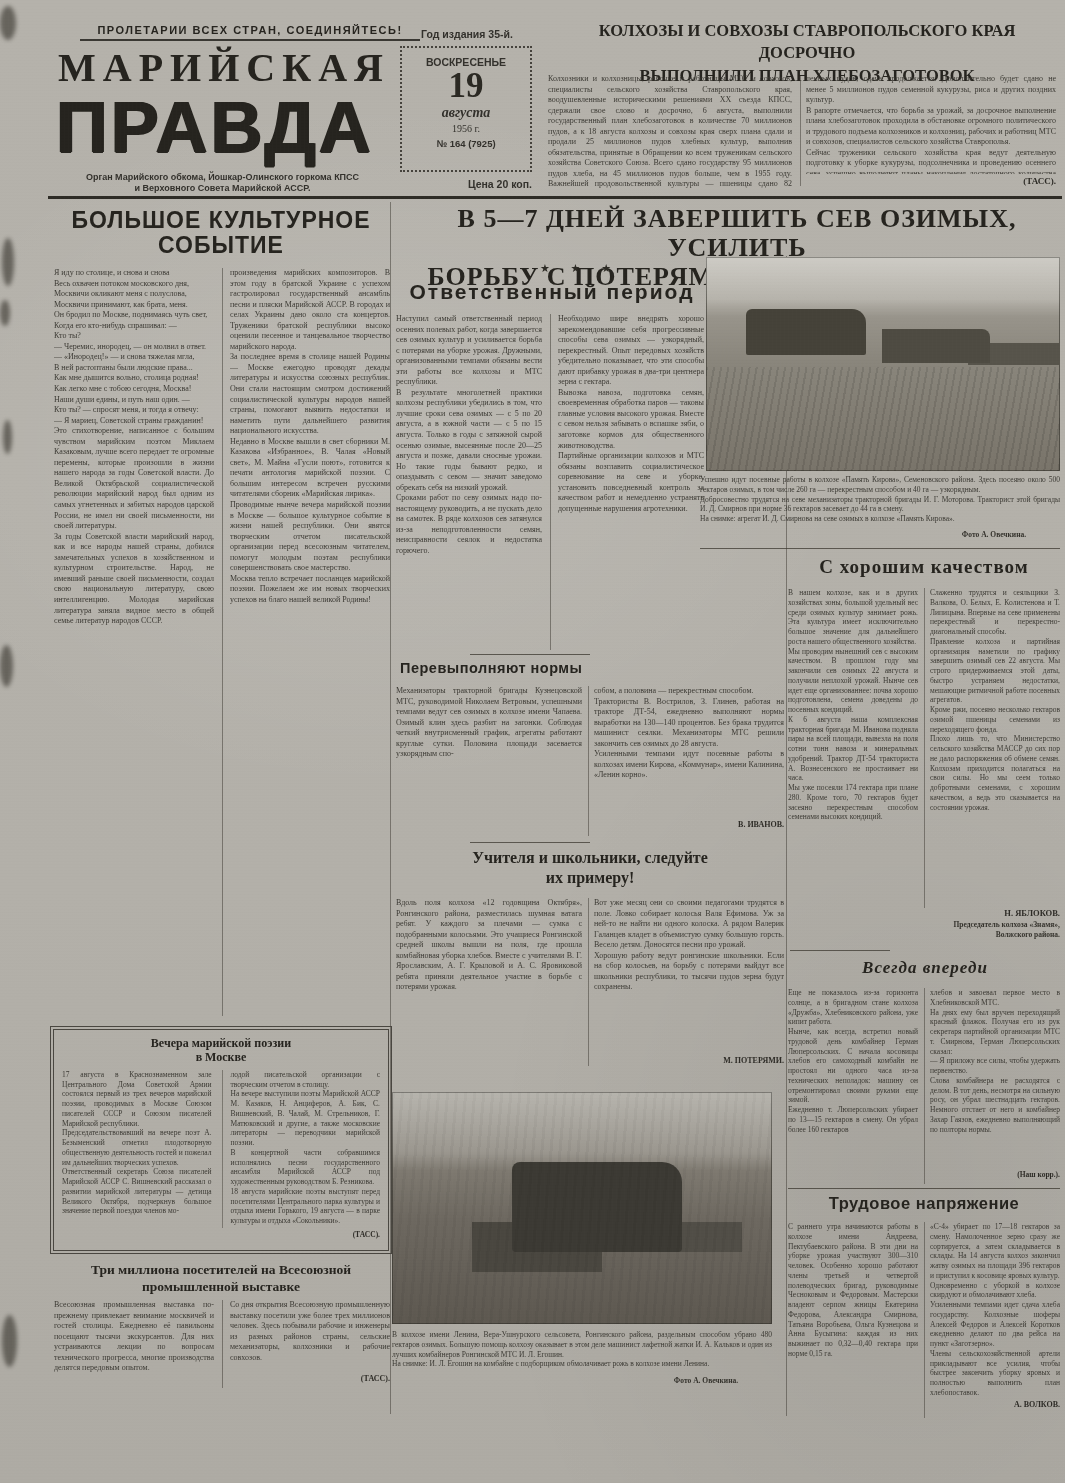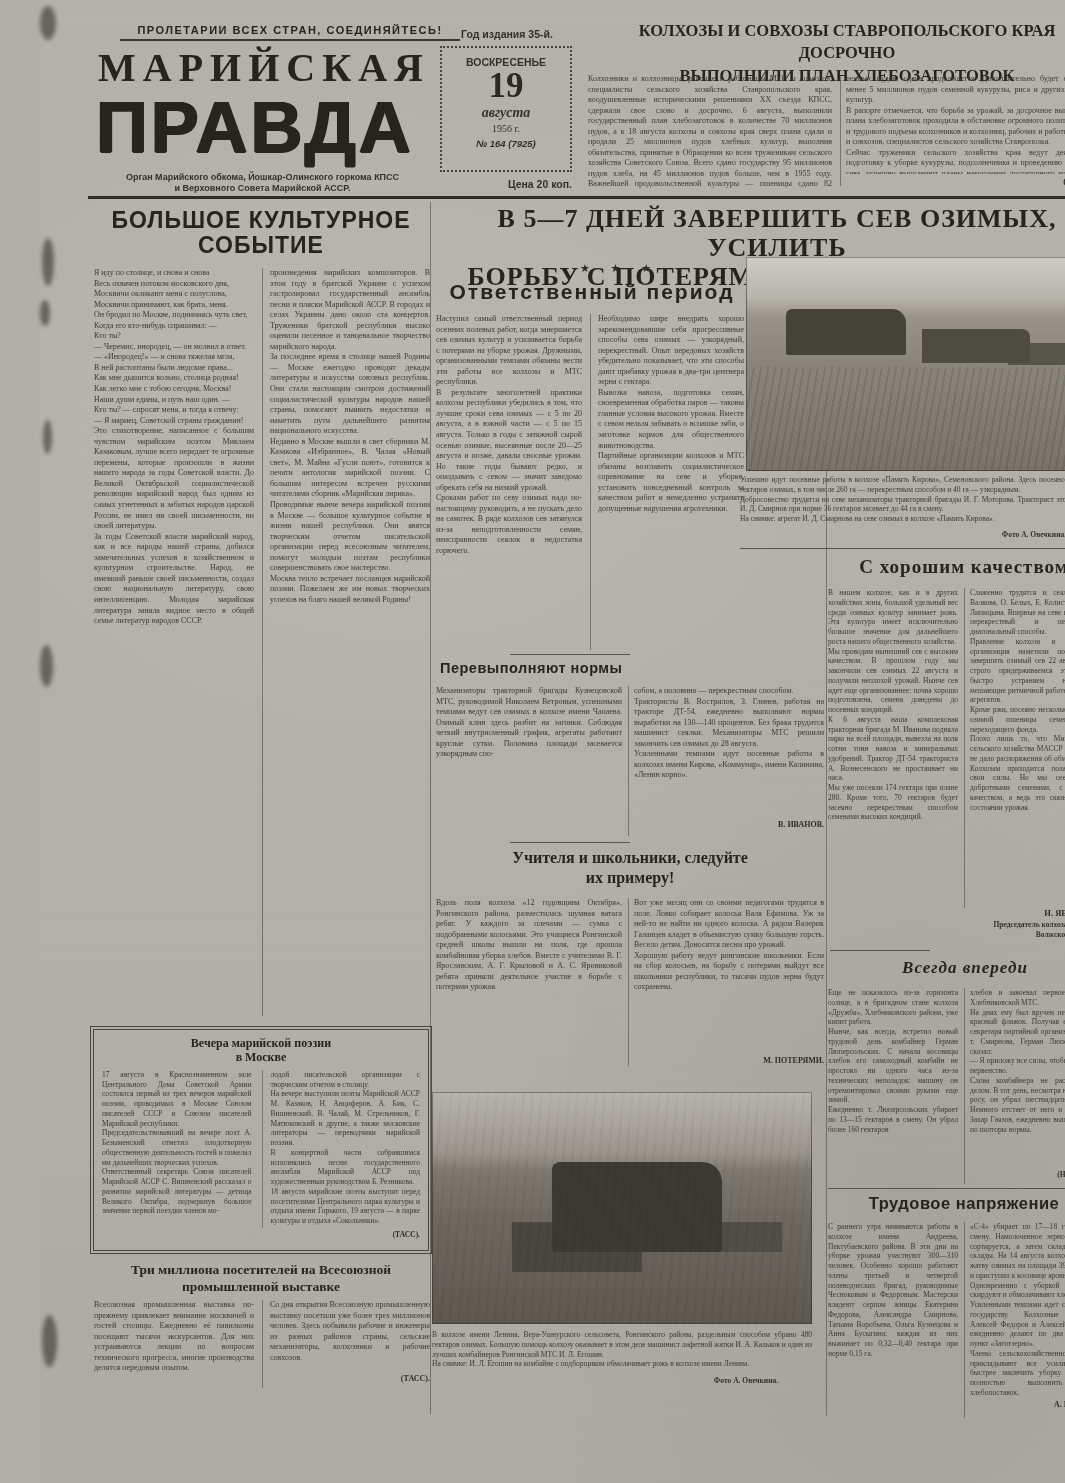--- a/index.html
+++ b/index.html
@@ -2,21 +2,21 @@
 <html><head>
 <meta charset="utf-8">
 <style>
   html,body{margin:0;padding:0;}
   body{width:1065px;height:1483px;position:relative;background:#b2afa8;overflow:hidden;
        font-family:"Liberation Serif",serif;}
   .paper{position:absolute;inset:0;
     background:
       radial-gradient(ellipse 700px 500px at 35% 30%, rgba(255,255,255,0.10), transparent 70%),
       radial-gradient(ellipse 600px 800px at 85% 80%, rgba(0,0,0,0.06), transparent 70%),
-      linear-gradient(180deg,#b5b2ab 0%,#b3b0a9 60%,#aeaba4 100%); margin-left: 40px;}
+      linear-gradient(180deg,#b5b2ab 0%,#b3b0a9 60%,#aeaba4 100%);}
   .grain{position:absolute;inset:0;pointer-events:none;opacity:.5;
     background:repeating-linear-gradient(0deg,rgba(0,0,0,0.012) 0 1px,transparent 1px 3px),
                repeating-linear-gradient(90deg,rgba(255,255,255,0.012) 0 1px,transparent 1px 4px);}
   .abs{position:absolute;}
   .body-text{font-size:8px;line-height:1.32;color:#3b3933;text-align:justify;white-space:pre-line;overflow:hidden;}
   .small-text{font-size:7.5px;line-height:1.3;color:#3b3933;text-align:justify;white-space:pre-line;overflow:hidden;}
   .center{text-align:center;}
   .sans{font-family:"Liberation Sans",sans-serif;}
   .serif{font-family:"Liberation Serif",serif;}
   .vrule{position:absolute;width:1px;background:rgba(70,66,58,0.55);}
@@ -43,21 +43,21 @@
   <div class="abs sans" style="left:50px;top:172px;width:345px;font-size:9px;font-weight:bold;color:#33312c;text-align:center;white-space:pre-line;line-height:1.25;">Орган Марийского обкома, Йошкар-Олинского горкома КПСС
 и Верховного Совета Марийской АССР.</div>
 
   <div class="abs sans" style="left:398px;top:28px;width:138px;font-size:10.5px;font-weight:bold;color:#33312c;text-align:center;">Год издания 35-й.</div>
 
   <div class="abs" style="left:400px;top:46px;width:132px;height:126px;border:2px dotted #45423c;text-align:center;padding-top:8px;box-sizing:border-box;">
     <div class="sans" style="font-size:10.5px;font-weight:bold;color:#33312c;">ВОСКРЕСЕНЬЕ</div>
     <div class="serif" style="font-size:35px;font-weight:bold;color:#2b2923;line-height:1.05;">19</div>
     <div class="serif" style="font-size:14px;font-weight:bold;font-style:italic;color:#33312c;">августа</div>
     <div class="serif" style="font-size:10px;color:#33312c;margin-top:2px;">1956 г.</div>
-    <div class="sans" style="font-size:9.5px;font-weight:bold;color:#33312c;margin-top:4px;font-style:italic;">№ 164 (7925)</div>
+    <div class="sans" style="font-size:9.5px;font-weight:bold;color:#33312c;margin-top:4px;">№ 164 (7925)</div>
   </div>
 
   <div class="abs sans" style="left:400px;top:178px;width:132px;font-size:10.5px;font-weight:bold;color:#33312c;text-align:right;">Цена 20 коп.</div>
 
   <div class="abs serif headline center" style="left:558px;top:20px;width:498px;font-size:16.5px;line-height:1.35;">КОЛХОЗЫ И СОВХОЗЫ СТАВРОПОЛЬСКОГО КРАЯ ДОСРОЧНО
 ВЫПОЛНИЛИ ПЛАН ХЛЕБОЗАГОТОВОК</div>
   <div class="abs body-text" style="left:548px;top:74px;width:244px;height:114px;">Колхозники и колхозницы, рабочие и работницы МТС и совхозов, специалисты сельского хозяйства Ставропольского края, воодушевленные историческими решениями XX съезда КПСС, сдержали свое слово и досрочно, 6 августа, выполнили государственный план хлебозаготовок в количестве 70 миллионов пудов, а к 18 августа колхозы и совхозы края сверх плана сдали и продали 25 миллионов пудов хлебных культур, выполнив обязательства, принятые в Обращении ко всем труженикам сельского хозяйства Советского Союза. Всего сдано государству 95 миллионов пудов хлеба, на 45 миллионов пудов больше, чем в 1955 году. Важнейшей продовольственной культуры — пшеницы сдано 82 миллиона</div>
   <div class="abs body-text" style="left:806px;top:74px;width:250px;height:100px;">ленных пудов; сдача продолжается. Дополнительно будет сдано не менее 5 миллионов пудов семенной кукурузы, риса и других поздних культур.
 В рапорте отмечается, что борьба за урожай, за досрочное выполнение плана хлебозаготовок проходила в обстановке огромного политического и трудового подъема колхозников и колхозниц, рабочих и работниц МТС и совхозов, специалистов сельского хозяйства Ставрополья.
 Сейчас труженики сельского хозяйства края ведут деятельную подготовку к уборке кукурузы, подсолнечника и проведению осеннего сева, успешно выполняют планы накопления достаточного количества грубых кормов и силоса для животноводства.</div>

